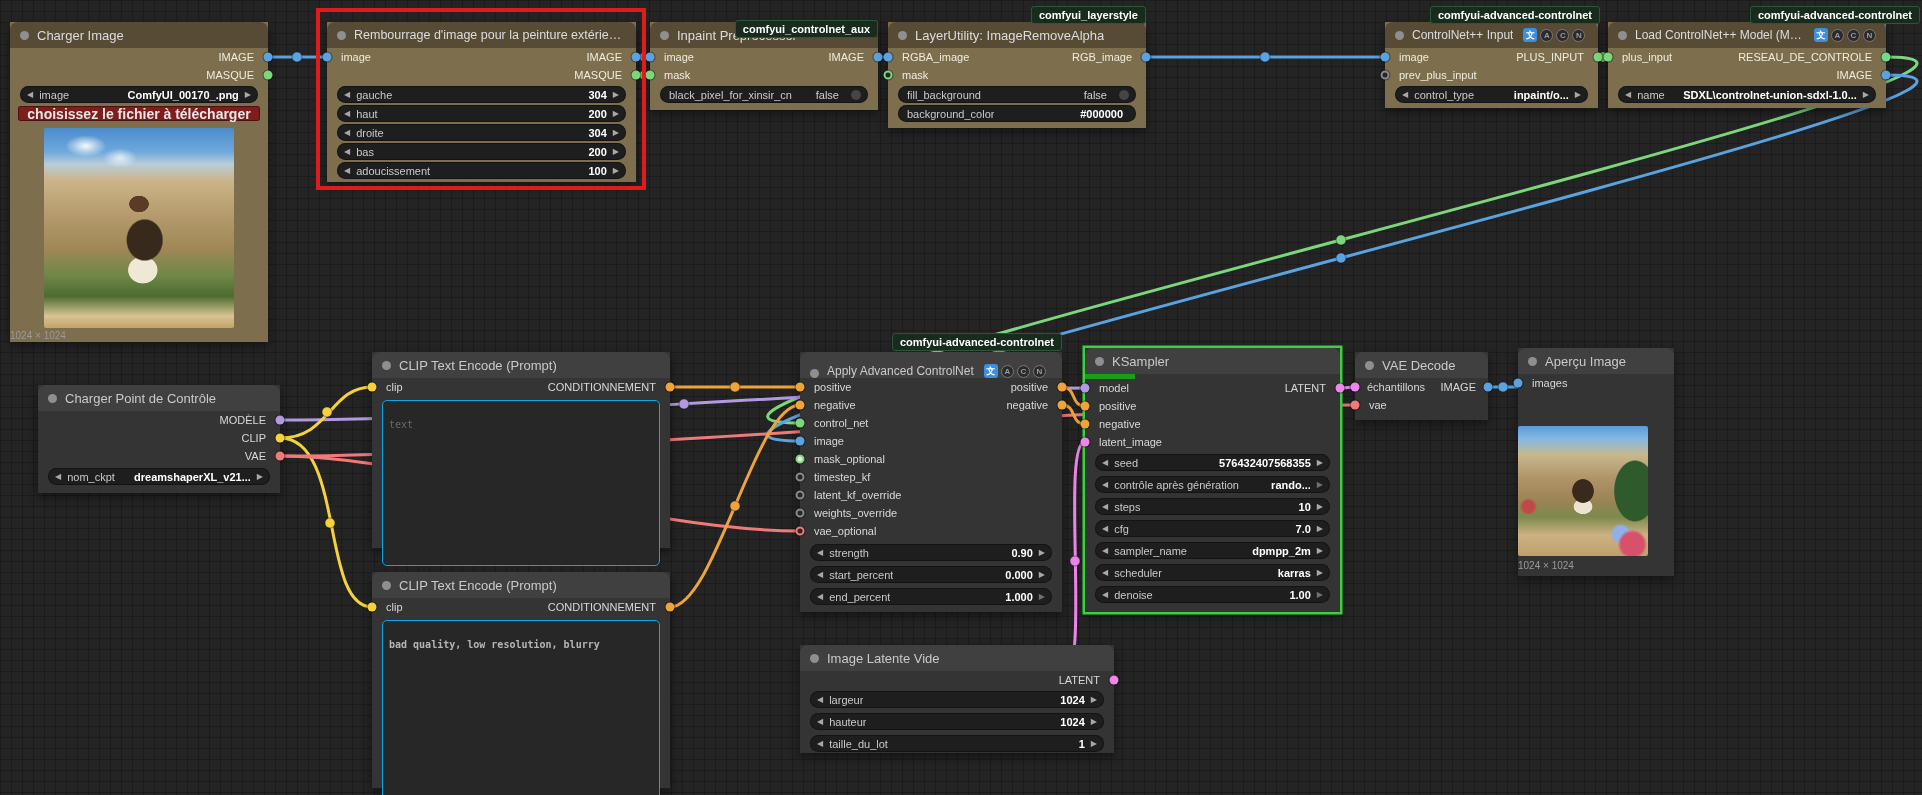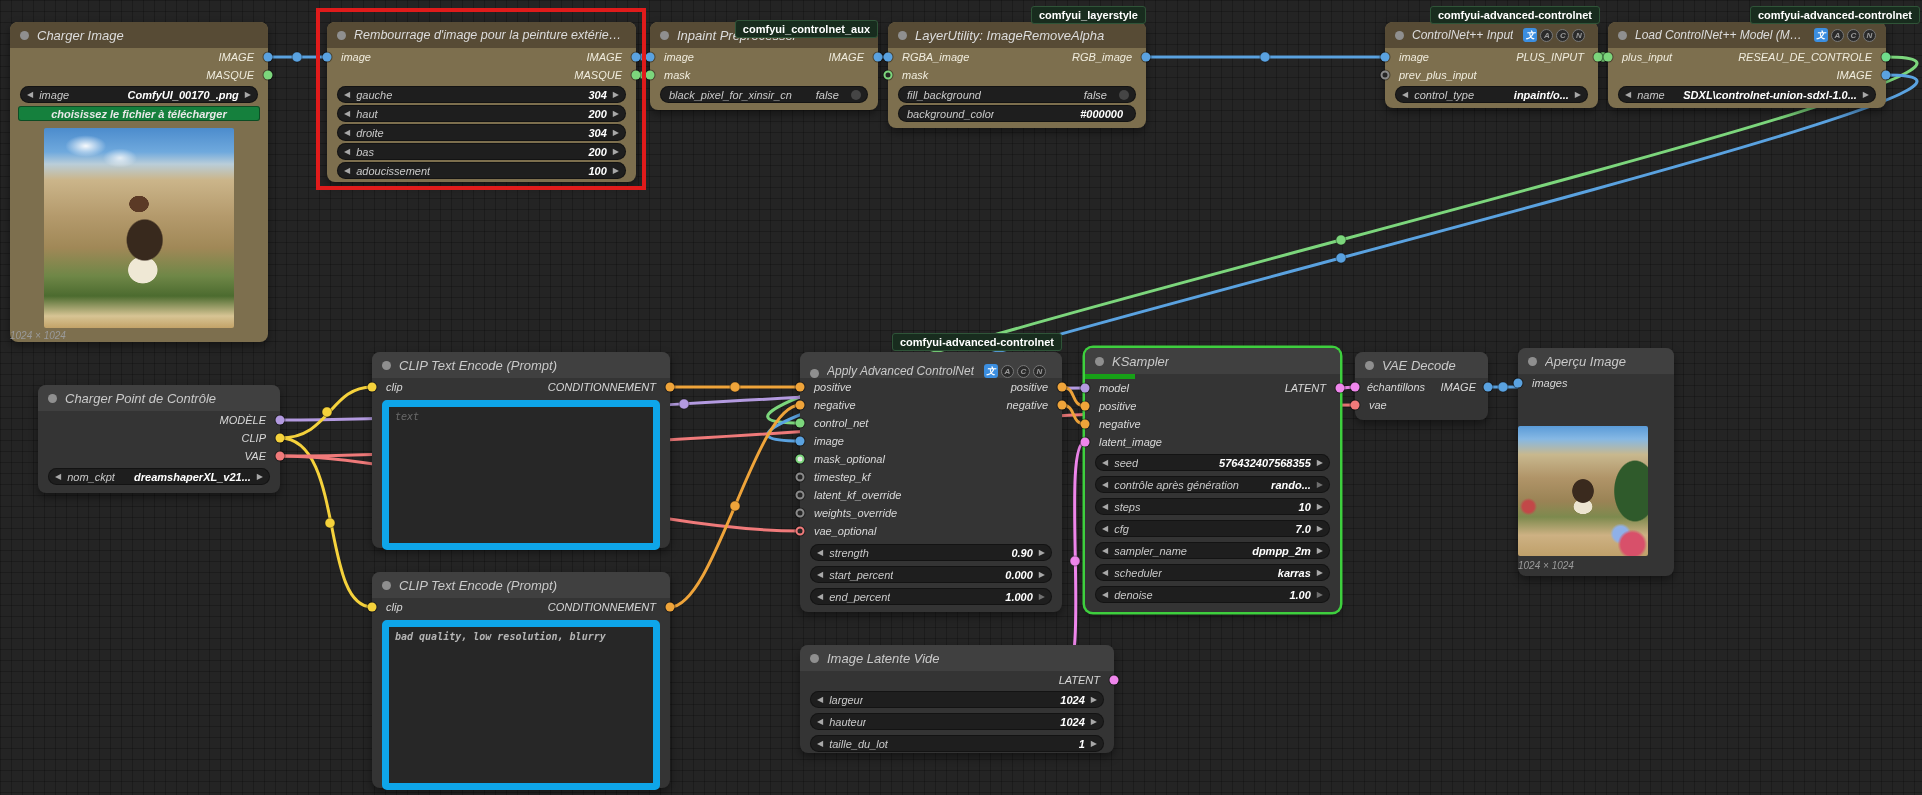--- a/index.html
+++ b/index.html
@@ -7,21 +7,21 @@
     width:1922px;height:795px;position:relative;overflow:hidden;
     background-color:#242424;
     background-image:
       linear-gradient(rgba(0,0,0,.22) 1px, transparent 1px),
       linear-gradient(90deg, rgba(0,0,0,.22) 1px, transparent 1px);
     background-size:11px 11px;
     font-family:"Liberation Sans","DejaVu Sans",sans-serif;
     -webkit-font-smoothing:antialiased;
   }
   svg.wires{position:absolute;left:0;top:0;z-index:1;}
-  .node{position:absolute;z-index:10;border-radius:8px;box-shadow:0 4px 10px rgba(0,0,0,.45);box-sizing:border-box;font-size:11px;font-style:italic;}
+  .node{position:absolute;z-index:10;border-radius:0;box-shadow:0 4px 10px rgba(0,0,0,.45);box-sizing:border-box;font-size:11px;}
   .node.brown{background:#7d6f4e;}
   .node.dark{background:#343434;}
   .node .hd{height:26px;border-radius:8px 8px 0 0;display:flex;align-items:center;gap:8px;padding:0 10px;font-size:13px;color:#d6d6d6;white-space:nowrap;}
   .node.brown .hd{background:#574b35;color:#dcdcdc;}
   .node.dark .hd{background:#404040;color:#c9c9c9;}
   .hdot{width:9px;height:9px;border-radius:50%;background:#8f8f8f;flex:0 0 auto;}
   .ttl{overflow:hidden;text-overflow:ellipsis;}
   .chips{display:flex;align-items:center;gap:3px;margin-left:2px;}
   .chip-t{width:14px;height:14px;border-radius:3px;background:#3b8ee0;color:#fff;font-size:9px;font-weight:bold;display:flex;align-items:center;justify-content:center;}
   .chip-c{width:13px;height:13px;border-radius:50%;background:#2a2a2a;border:1px solid #787878;color:#9a9a9a;font-size:8px;font-weight:bold;display:flex;align-items:center;justify-content:center;box-sizing:border-box;}
@@ -38,22 +38,22 @@
   .pin.hollow{background:#262626;border:2px solid #8a8a8a;}
   .pin.h-green{background:#262626;border:2px solid #7cd67c;}
   .pin.h-green-lt{background:#e8e8e8;border:2px solid #7cd67c;}
   .pin.h-red{background:#262626;border:2px solid #f07a7a;}
   .widget{height:17px;margin:0 10px 2px 10px;border-radius:9px;background:#1e1e1e;display:flex;align-items:center;padding:0 7px;color:#c9c9c9;white-space:nowrap;box-shadow:inset 0 0 0 1px rgba(0,0,0,.35);}
   .widget.sp{margin-bottom:5px;}
   .widget .arr{color:#a8a8a8;font-size:8px;flex:0 0 auto;}
   .widget .wl{margin-left:6px;overflow:hidden;text-overflow:ellipsis;}
   .widget .wv{margin-left:auto;margin-right:6px;font-weight:bold;color:#fff;}
   .widget .tdot{width:10px;height:10px;border-radius:50%;background:#454545;margin-left:6px;flex:0 0 auto;}
-  .upload{height:15px;margin:3px 8px 2px 8px;background:#15803d;border-radius:3px;display:flex;align-items:center;justify-content:center;font-weight:bold;color:#e8e8e8;font-size:11px;box-shadow:inset 0 0 0 1px rgba(0,0,0,.4);}
-  .ta{margin:4px 10px;background:#272727;border:7px solid #0ea5e9;border-radius:5px;padding:4px 6px;font-family:"DejaVu Sans Mono","Liberation Mono",monospace;font-size:10px;overflow:hidden;white-space:pre-wrap;}
+  .upload{height:15px;margin:3px 8px 2px 8px;background:#7f1d1d;border-radius:3px;display:flex;align-items:center;justify-content:center;font-weight:bold;color:#e8e8e8;font-size:14px;box-shadow:inset 0 0 0 1px rgba(0,0,0,.4);}
+  .ta{margin:4px 10px;background:#272727;border:1px solid #0ea5e9;border-radius:5px;padding:18px 6px;font-family:"DejaVu Sans Mono","Liberation Mono",monospace;font-size:10px;overflow:hidden;white-space:pre-wrap;}
   .ta.ph{color:#696969;}
   .ta.filled{color:#b5b5b5;font-weight:bold;}
   .caption{position:absolute;left:0;right:0;color:#9a9a9a;font-size:10px;}
   .imgprev{position:absolute;border-radius:2px;}
   .img-castle{
     background:
       radial-gradient(ellipse 18% 9% at 22% 9%, rgba(255,255,255,.95), transparent 60%),
       radial-gradient(ellipse 15% 8% at 40% 15%, rgba(255,255,255,.75), transparent 60%),
       radial-gradient(ellipse 24% 26% at 53% 56%, #38291d 0 38%, transparent 41%),
       radial-gradient(ellipse 15% 13% at 52% 71%, #efe8d5 0 50%, transparent 53%),

